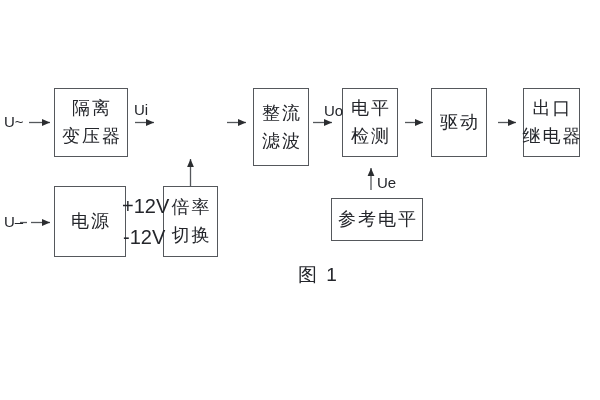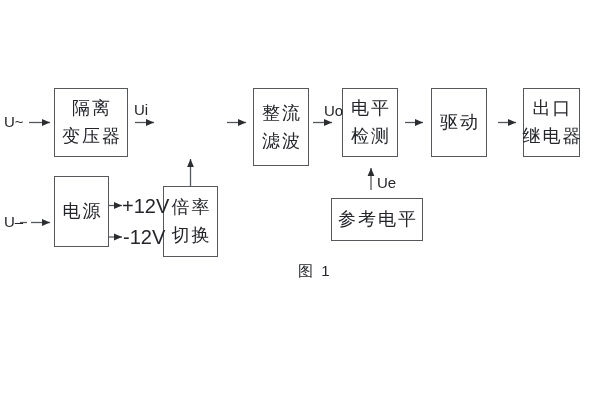--- a/index.html
+++ b/index.html
@@ -9,21 +9,21 @@
   }
   .wires{position:absolute;left:0;top:0;width:600px;height:400px;}
   .box{
     position:absolute;box-sizing:border-box;border:1.4px solid #55585c;background:#ffffff;
     display:flex;flex-direction:column;align-items:center;justify-content:center;
     gap:13px;font-size:18px;letter-spacing:2px;line-height:15px;text-align:center;
   }
   .box span{display:block;white-space:nowrap;text-indent:2px;}
   .lbl{position:absolute;font-size:15px;line-height:16px;white-space:nowrap;}
   .lbl.rail{font-size:20px;line-height:17px;}
-  .caption{position:absolute;font-size:15px;letter-spacing:2px;}
+  .caption{position:absolute;font-size:19px;letter-spacing:2px;}
 </style>
 </head>
 <body>
 
 <div class="canvas">
 
   <svg class="wires" width="600" height="400" viewBox="0 0 600 400">
     <defs>
       <marker id="ah" markerWidth="9" markerHeight="8" refX="8" refY="4" orient="auto" markerUnits="userSpaceOnUse">
         <path d="M0,0.6 L8,4 L0,7.4 z" fill="#2b2d30"></path>
@@ -63,21 +63,21 @@
   </div>
   <div class="box" style="left:523px;top:88px;width:57px;height:69px">
     <span>出口</span>
     <span>继电器</span>
   </div>
   <div class="box" style="left:431px;top:88px;width:56px;height:69px">
     <span>驱动</span>
 
   </div>
 
-  <div class="box" style="left:54px;top:176px;width:55px;height:71px">
+  <div class="box" style="left:54px;top:186px;width:72px;height:71px">
     <span>电源</span>
 
   </div>
   <div class="box" style="left:163px;top:186px;width:55px;height:71px">
     <span>倍率</span>
     <span>切换</span>
   </div>
   <div class="box" style="left:331px;top:198px;width:92px;height:43px">
     <span>参考电平</span>
 

